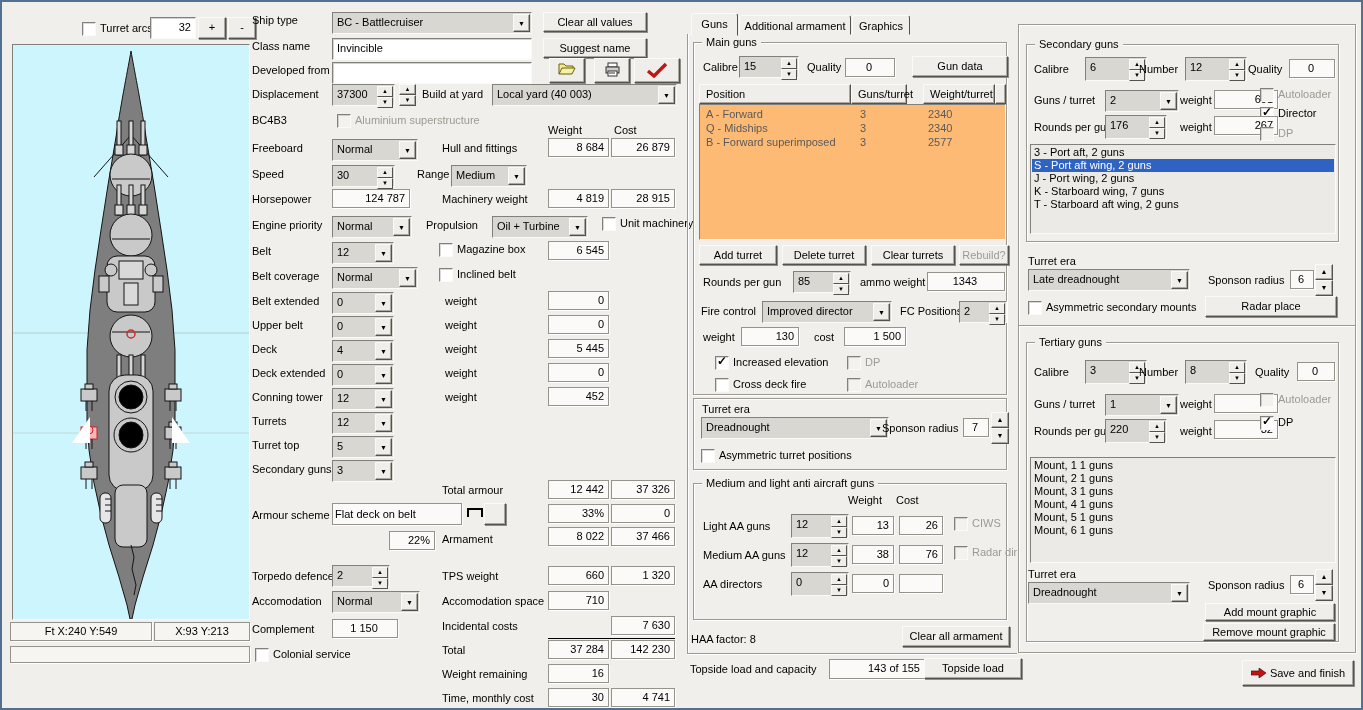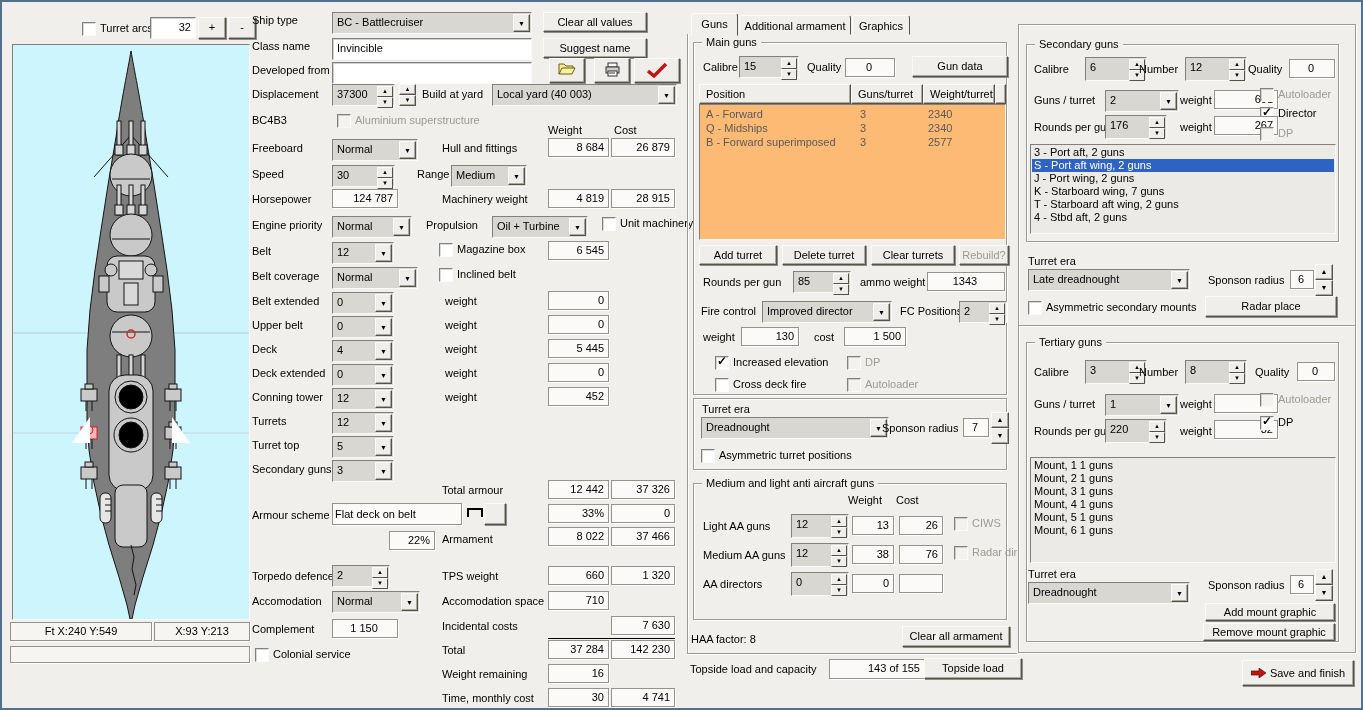--- a/index.html
+++ b/index.html
@@ -277,21 +277,21 @@
         <i>▼</i>
       </span>
     </div>
   <div class="l" style="left:415px;top:166px">Range</div>
   <div class="cbo" style="left:449px;top:163px;width:76px">
     <span class="cv">Medium</span>
       <span class="ca">▼</span>
     </div>
 
   <div class="l" style="left:250px;top:191px">Horsepower</div>
-  <div class="ro" style="left:330px;top:187px;width:66px">124 787</div>
+  <div class="ro" style="left:330px;top:187px;width:78px">124 787</div>
   <div class="l" style="left:440px;top:191px">Machinery weight</div>
   <div class="ro" style="left:546px;top:187px;width:61px">4 819</div>
   <div class="ro" style="left:609px;top:187px;width:64px">28 915</div>
 
   <div class="l" style="left:250px;top:217px">Engine priority</div>
   <div class="cbo" style="left:330px;top:214px;width:80px">
     <span class="cv">Normal</span>
       <span class="ca">▼</span>
     </div>
   <div class="l" style="left:424px;top:217px">Propulsion</div>
@@ -456,21 +456,21 @@
     <span class="sb">
         <i>▲</i>
         <i>▼</i>
       </span>
     </div>
   <div class="l" style="left:805px;top:59px">Quality</div>
   <div class="ro c" style="left:843px;top:56px;width:50px">0</div>
   <div class="btn" style="left:910px;top:54px;width:96px;height:21px">Gun data</div>
 
   <div class="th" style="left:697px;top:82px;width:152px">Position</div>
-  <div class="th" style="left:849px;top:82px;width:72px">Guns/turret</div>
+  <div class="th" style="left:849px;top:82px;width:56px">Guns/turret</div>
   <div class="th" style="left:921px;top:82px;width:72px">Weight/turret</div>
   <div class="th" style="left:993px;top:82px;width:11px"></div>
   <div class="tbody" style="left:697px;top:102px;width:307px;height:136px">
     <div class="trow" style="left:6px;top:3px"><span>A - Forward</span></div>
     <div class="trow" style="left:160px;top:3px"><span>3</span></div>
     <div class="trow" style="left:228px;top:3px"><span>2340</span></div>
     <div class="trow" style="left:6px;top:17px"><span>Q - Midships</span></div>
     <div class="trow" style="left:160px;top:17px"><span>3</span></div>
     <div class="trow" style="left:228px;top:17px"><span>2340</span></div>
     <div class="trow" style="left:6px;top:31px"><span>B - Forward superimposed</span></div>
@@ -654,21 +654,20 @@
     <span class="cb"></span>
     <span class="ct">DP</span>
     </div>
 
   <div class="list" style="left:1028px;top:142px;width:306px;height:90px">
     <div class="li">3 - Port aft, 2 guns</div>
     <div class="li sel">S - Port aft wing, 2 guns</div>
     <div class="li">J - Port wing, 2 guns</div>
     <div class="li">K - Starboard wing, 7 guns</div>
     <div class="li">T - Starboard aft wing, 2 guns</div>
-    <div class="li">4 - Stbd aft, 2 guns</div>
   </div>
 
   <div class="l" style="left:1026px;top:253px">Turret era</div>
   <div class="cbo" style="left:1026px;top:267px;width:162px">
     <span class="cv">Late dreadnought</span>
       <span class="ca">▼</span>
     </div>
   <div class="l" style="left:1206px;top:272px">Sponson radius</div>
   <div class="ro c" style="left:1288px;top:268px;width:24px">6</div>
   <div class="spin2" style="left:1313px;top:262px;width:18px;height:32px">

